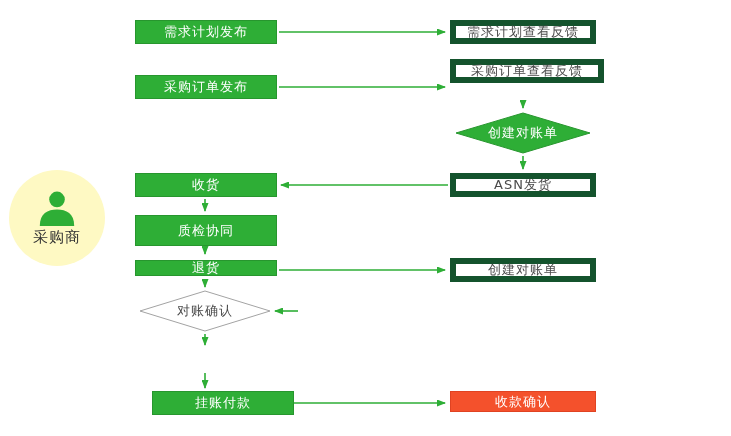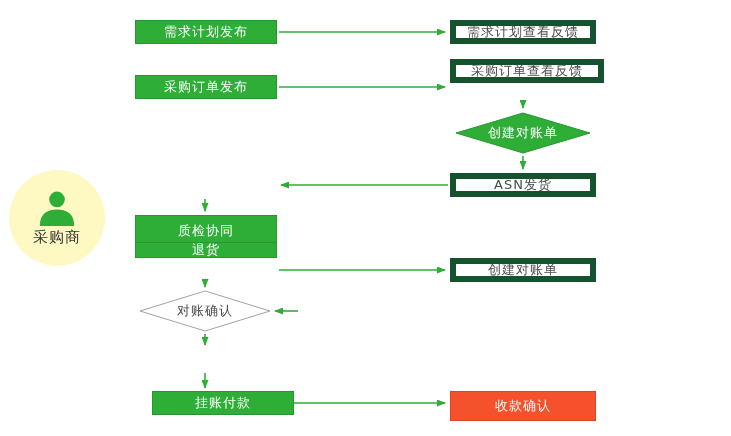--- a/index.html
+++ b/index.html
@@ -57,26 +57,29 @@
   </svg>
 
   <div class="node green" style="left:135px;top:20px;width:142px;height:24px">
     <span>需求计划发布</span>
   </div>
 
   <div class="node green" style="left:135px;top:75px;width:142px;height:24px">
     <span>采购订单发布</span>
   </div>
 
+  <div class="node green" style="left:135px;top:173px;width:142px;height:24px">
+    <span>收货</span>
+  </div>
 
   <div class="node green" style="left:135px;top:215px;width:142px;height:31px">
     <span>质检协同</span>
   </div>
 
-  <div class="node green" style="left:135px;top:242px;width:142px;height:16px">
+  <div class="node green" style="left:135px;top:260px;width:142px;height:16px">
     <span>退货</span>
   </div>
 
   <div class="diamond white-d" style="left:139px;top:290px;width:132px;height:42px">
     <svg viewBox="0 0 132 42" preserveAspectRatio="none">
       <polygon points="66,1 131,21 66,41 1,21"></polygon>
     </svg>
     <span class="dlabel">对账确认</span>
   </div>
 
@@ -101,21 +104,21 @@
   </div>
 
   <div class="node plain" style="left:450px;top:258px;width:146px;height:24px">
     <span>创建对账单</span>
   </div>
 
   <div class="node plain" style="left:450px;top:173px;width:146px;height:24px">
     <span>ASN发货</span>
   </div>
 
-  <div class="node red" style="left:450px;top:391px;width:146px;height:30px">
+  <div class="node red" style="left:450px;top:391px;width:146px;height:21px">
     <span>收款确认</span>
   </div>
 
   <div class="actor" style="left:9px;top:170px">
     <svg class="actor-icon" viewBox="0 0 64 46">
       <circle class="fig" cx="32" cy="12" r="10"></circle>
       <path class="fig" d="M10,46 C10,30 20,25 32,25 C44,25 54,30 54,46 Z"></path>
     </svg>
     <div class="actor-label">采购商</div>
   </div>

